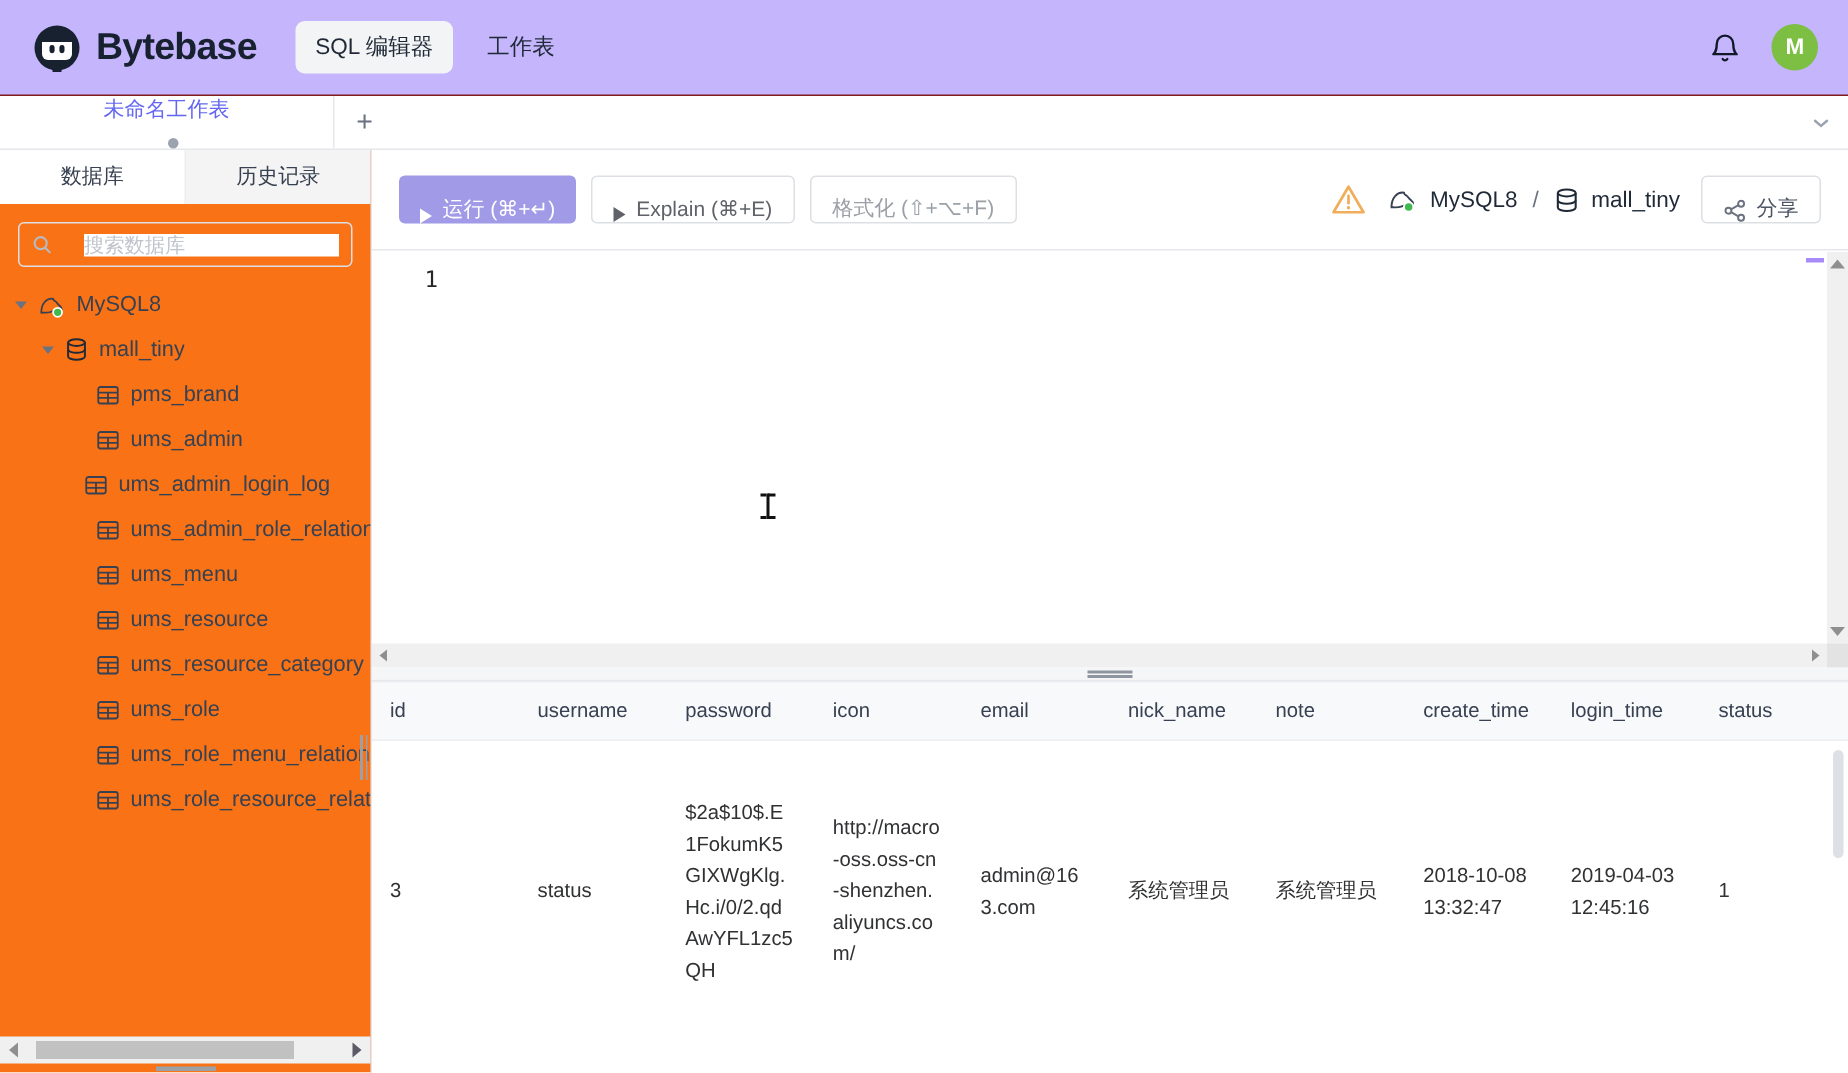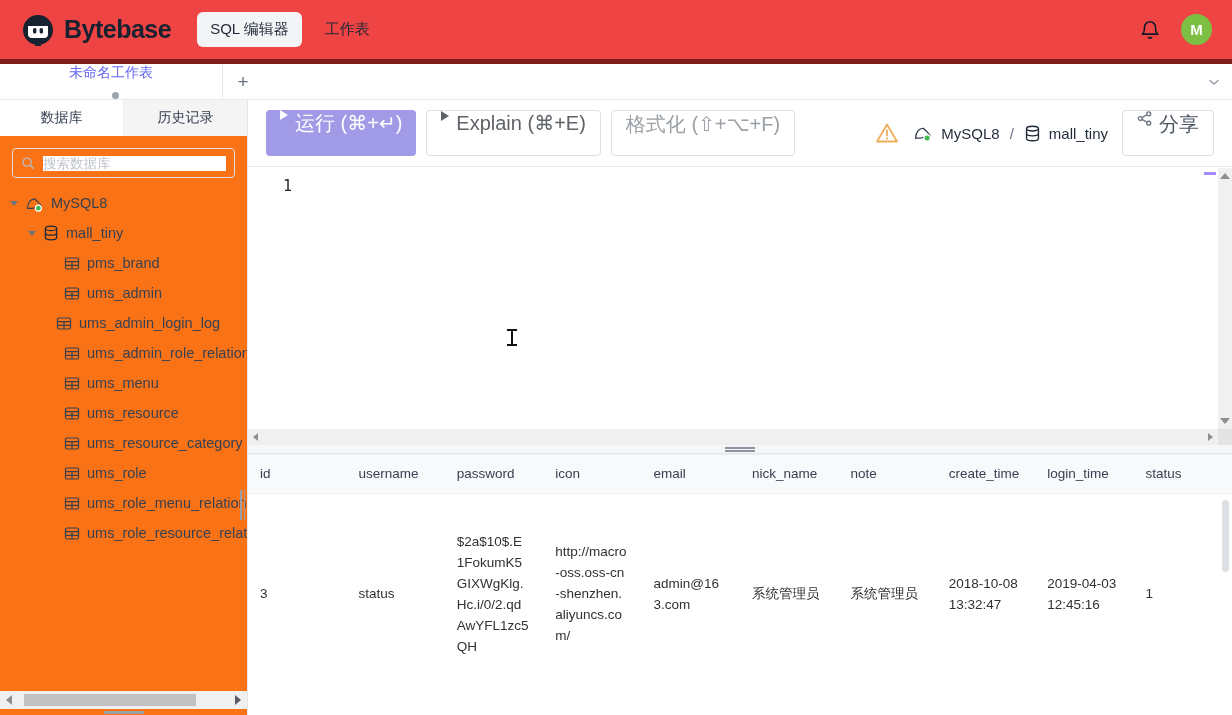--- a/index.html
+++ b/index.html
@@ -2,21 +2,21 @@
 <html style="--accent: #a09ae7; --indigo: #6366f1; --avatar: #7cbf43; --warning: #f0a742; --status-green: #3fb950;"><head>
 <meta charset="utf-8">
 <style>
   * { margin:0; padding:0; box-sizing:border-box; }
   html,body { width:1232px; height:715px; overflow:hidden; background:#fff;
               font-family:"Liberation Sans","DejaVu Sans",sans-serif; color:#1f2937; }
   .app { width:1232px; height:715px; display:flex; flex-direction:column; }
 
   
   .header { height:64px; flex:0 0 64px; display:flex; align-items:center; padding:0 20px;
-            border-bottom:5px solid #7f1d1d; background:#ef4444; }
+            border-bottom:1px solid #7f1d1d; background:#c4b5fd; }
   .logo { display:flex; align-items:center; gap:8px; }
   .logo-text { font-size:25px; font-weight:bold; color:#18212f; letter-spacing:-0.5px; }
   .nav { display:flex; align-items:center; gap:10px; margin-left:26px; }
   .nav-pill { font-size:15px; padding:8px 13px; border-radius:6px; color:#1f2937; cursor:pointer; }
   .nav-pill.active { background:#f3f4f6; }
   .header-right { margin-left:auto; display:flex; align-items:center; gap:20px; }
   .avatar { width:31px; height:31px; border-radius:50%; background:var(--avatar,#7cbf43);
             color:#fff; display:flex; align-items:center; justify-content:center;
             font-size:15px; font-weight:bold; }
 
@@ -34,21 +34,21 @@
   .body { flex:1; display:flex; min-height:0; }
 
   
   .sidebar { width:248px; flex:0 0 248px; border-right:1px solid #e5e7eb; display:flex;
              flex-direction:column; position:relative; background:#f97316; }
   .side-tabs { height:36px; flex:0 0 36px; display:flex; background:#f4f4f5; }
   .side-tab { flex:1; display:flex; align-items:center; justify-content:center;
               font-size:14px; color:#374151; cursor:pointer; }
   .side-tab.active { background:#fff; border-right:1px solid #eceef1; }
   .side-search { margin:12px 12px 10px 12px; height:30px; border:1px solid #dcdfe6;
-                 border-radius:4px; display:flex; align-items:center; padding:0 8px; gap:8px; }
+                 border-radius:4px; display:flex; align-items:center; padding:0 8px; gap:21px; }
   .side-search input { border:none; outline:none; width:100%; font-size:13.5px;
                        font-family:inherit; color:#374151; }
   .side-search input::placeholder { color:#c0c4cc; }
   .tree { flex:1; overflow:hidden; font-size:14.5px; color:#374151; }
   .tree-row { height:30px; display:flex; align-items:center; gap:7px; white-space:nowrap;
               overflow:hidden; cursor:pointer; }
   .caret { width:0; height:0; border-left:4.5px solid transparent; border-right:4.5px solid transparent;
            border-top:5.5px solid #6b7280; flex:0 0 auto; }
   .ti { flex:0 0 auto; display:flex; }
   .tree-label { overflow:hidden; }
@@ -66,22 +66,22 @@
                         width:40px; height:3px; background:#9aa0a6; }
   .side-resize-handle { position:absolute; right:1px; top:390px; height:30px; width:6px;
                         display:flex; gap:2px; cursor:col-resize; }
   .side-resize-handle i { width:1.5px; height:100%; background:#9aa0a6; }
 
   
   .main { flex:1; min-width:0; display:flex; flex-direction:column; background:#fff; }
 
   
   .toolbar { height:66px; flex:0 0 66px; display:flex; align-items:center; padding:0 18px; gap:10px; }
-  .btn { height:46px; display:inline-flex; align-items:flex-start; gap:7px; padding:0 14px;
-         border-radius:4px; font-size:20px; cursor:pointer; background:#fff;
+  .btn { height:32px; display:inline-flex; align-items:flex-end; gap:7px; padding:0 14px;
+         border-radius:4px; font-size:14px; cursor:pointer; background:#fff;
          border:1px solid #dcdfe3; color:#5f6368; }
   .btn-run { background:var(--accent,#a09ae7); border:none; color:#fff; }
   .btn-format { color:#9aa0a6; }
   .tri { width:0; height:0; border-top:5px solid transparent; border-bottom:5px solid transparent;
          border-left:8px solid currentColor; }
   .toolbar-right { margin-left:auto; display:flex; align-items:center; gap:14px; }
   .conn { display:flex; align-items:center; gap:8px; font-size:15px; color:#1f2937; }
   .conn .sep { color:#6b7280; padding:0 2px; }
   .btn-save { background:#f4f4f5; border:none; color:var(--accent,#a09ae7); }
   .btn-share { color:#4b5563; }

